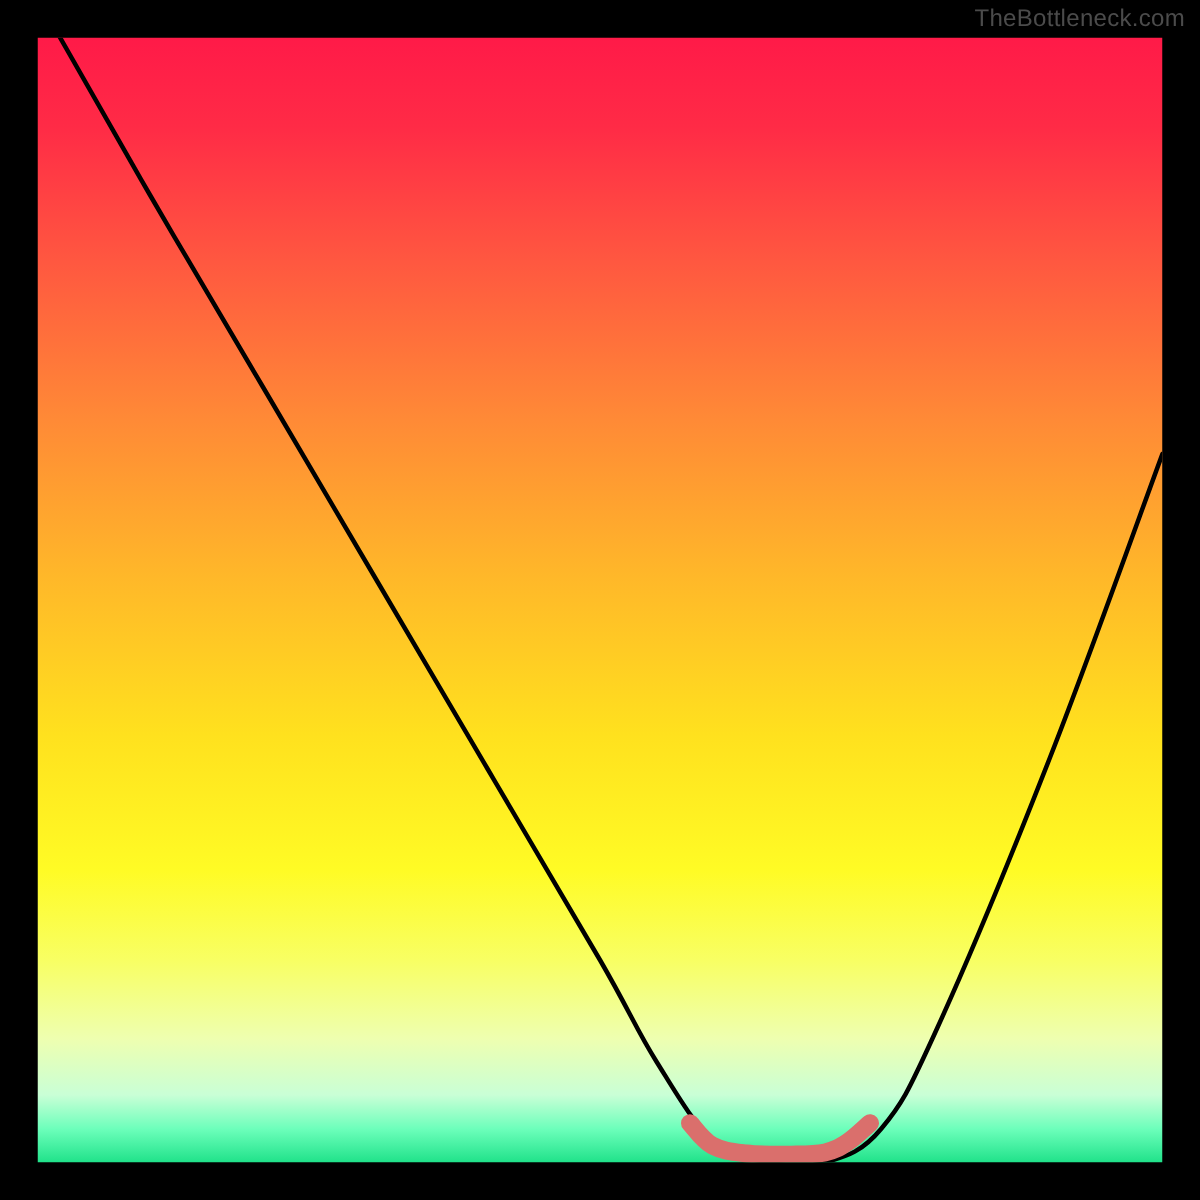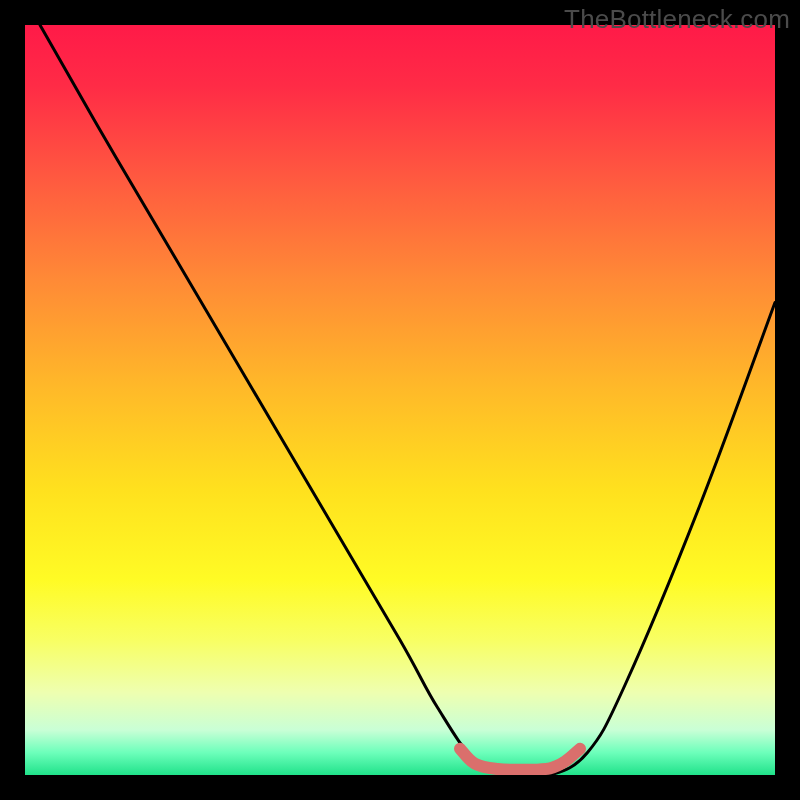--- a/index.html
+++ b/index.html
@@ -42,21 +42,21 @@
       #c9ffd6 94%,
       #6dffbb 97%,
       #20e28a 100%
     );
   }
   .watermark {
     position: absolute;
     top: 4px;
     right: 10px;
     color: #4b4b4b;
-    font-size: 26px;
+    font-size: 16px;
     font-weight: 500;
     letter-spacing: 0.2px;
     user-select: none;
   }
   svg.curve {
     position: absolute;
     left: 0; top: 0;
     width: 750px;
     height: 750px;
   }

